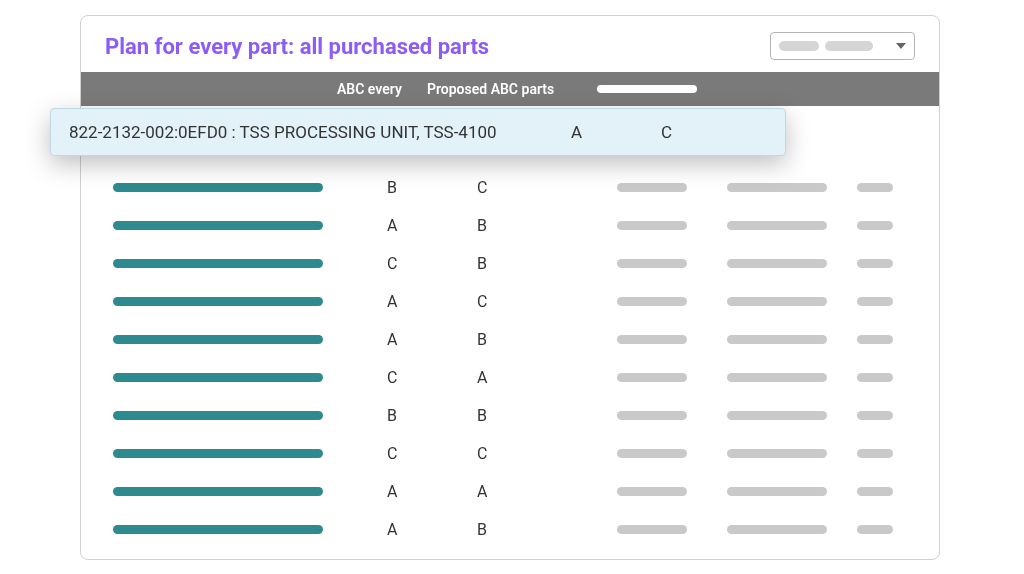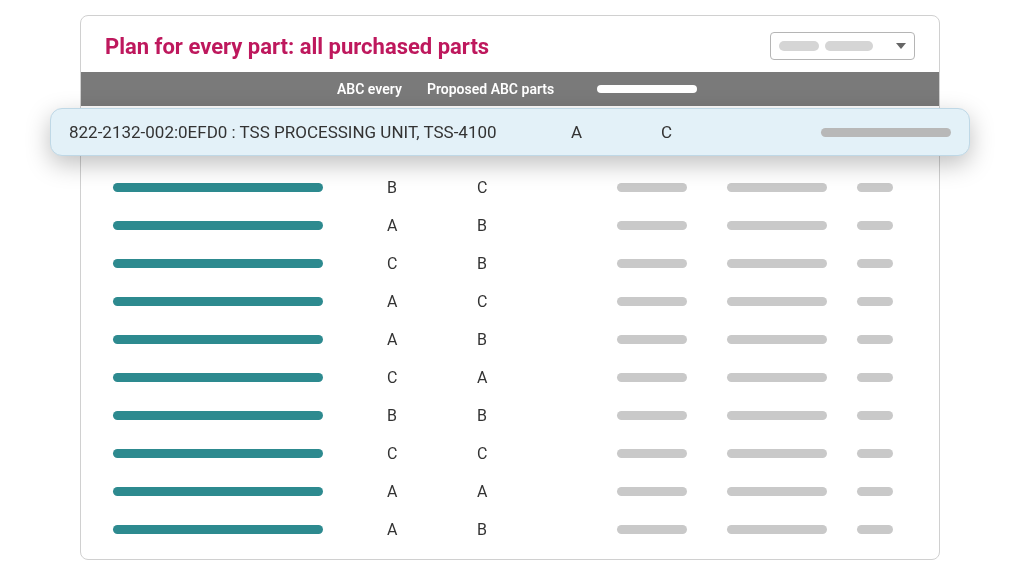--- a/index.html
+++ b/index.html
@@ -24,21 +24,21 @@
     }
     .card-header {
       display: flex;
       align-items: center;
       justify-content: space-between;
       padding: 16px 24px 12px 24px;
     }
     .page-title {
       font-size: 22px;
       font-weight: 700;
-      color: #be185d;
+      color: #8b5cf6;
     }
     .dropdown {
       width: 145px;
       height: 28px;
       border: 1px solid #b5b5b5;
       border-radius: 4px;
       background: #fff;
       display: flex;
       align-items: center;
       padding: 0 8px;
@@ -80,25 +80,25 @@
       width: 100px;
       height: 8px;
       background: #fff;
       border-radius: 4px;
       margin-left: 30px;
     }
     .highlight-row {
       position: absolute;
       left: 50px;
       top: 108px;
-      width: 920px;
+      width: 736px;
       height: 48px;
       background: #e3f1f8;
       border: 1px solid #bfd8e6;
-      border-radius: 12px;
+      border-radius: 4px;
       box-shadow: 0 8px 24px rgba(0,0,0,0.25);
       display: flex;
       align-items: center;
       padding: 0 18px;
       z-index: 20;
       font-size: 17px;
       color: #333;
     }
     .hl-item { flex: 0 0 502px; }
     .hl-rank { flex: 0 0 90px; }

